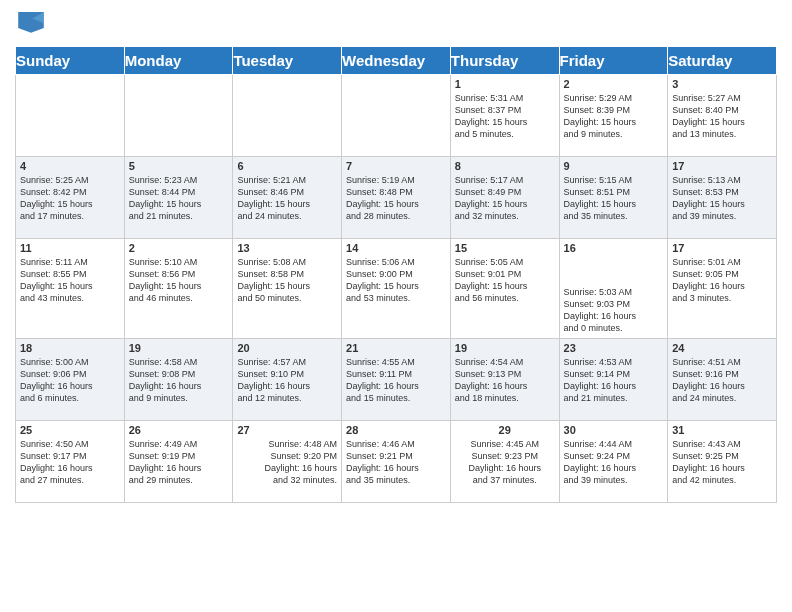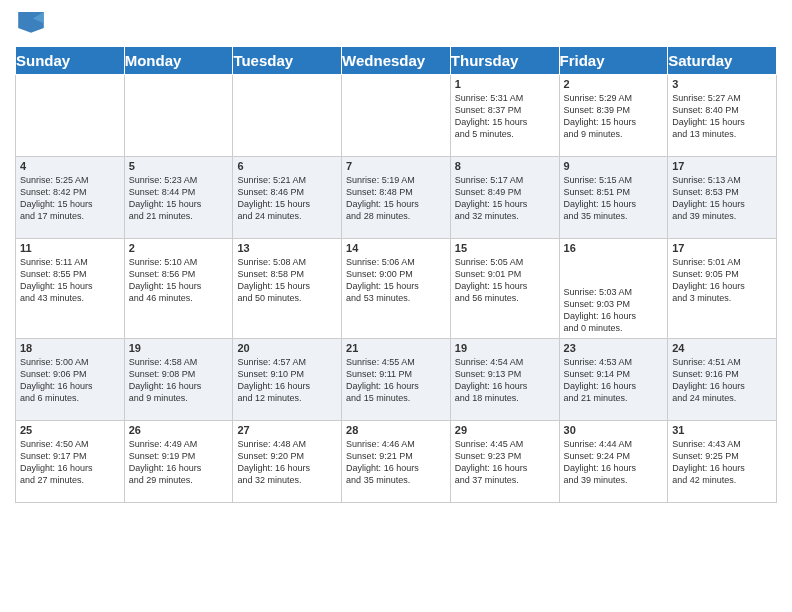--- a/index.html
+++ b/index.html
@@ -314,33 +314,33 @@
           </td>
           <td style="background-color: rgb(255, 255, 255);">
             <span class="day-num">26</span>
             <div class="day-info" style="white-space: pre-line;">Sunrise: 4:49 AM
 Sunset: 9:19 PM
 Daylight: 16 hours
 and 29 minutes.</div>
           </td>
           <td style="background-color: rgb(255, 255, 255);">
             <span class="day-num">27</span>
-            <div class="day-info" style="white-space: pre-line;">Sunrise: 4:48 AM
+            <div class="day-info" style="white-space: pre-line; text-align: right;">Sunrise: 4:48 AM
 Sunset: 9:20 PM
 Daylight: 16 hours
 and 32 minutes.</div>
           </td>
           <td style="background-color: rgb(255, 255, 255);">
             <span class="day-num">28</span>
             <div class="day-info" style="white-space: pre-line;">Sunrise: 4:46 AM
 Sunset: 9:21 PM
 Daylight: 16 hours
 and 35 minutes.</div>
           </td>
-          <td style="background-color: rgb(255, 255, 255);">
+          <td style="background-color: rgb(255, 255, 255); text-align: center;">
             <span class="day-num">29</span>
             <div class="day-info" style="white-space: pre-line;">Sunrise: 4:45 AM
 Sunset: 9:23 PM
 Daylight: 16 hours
 and 37 minutes.</div>
           </td>
           <td style="background-color: rgb(255, 255, 255);">
             <span class="day-num">30</span>
             <div class="day-info" style="white-space: pre-line;">Sunrise: 4:44 AM
 Sunset: 9:24 PM

